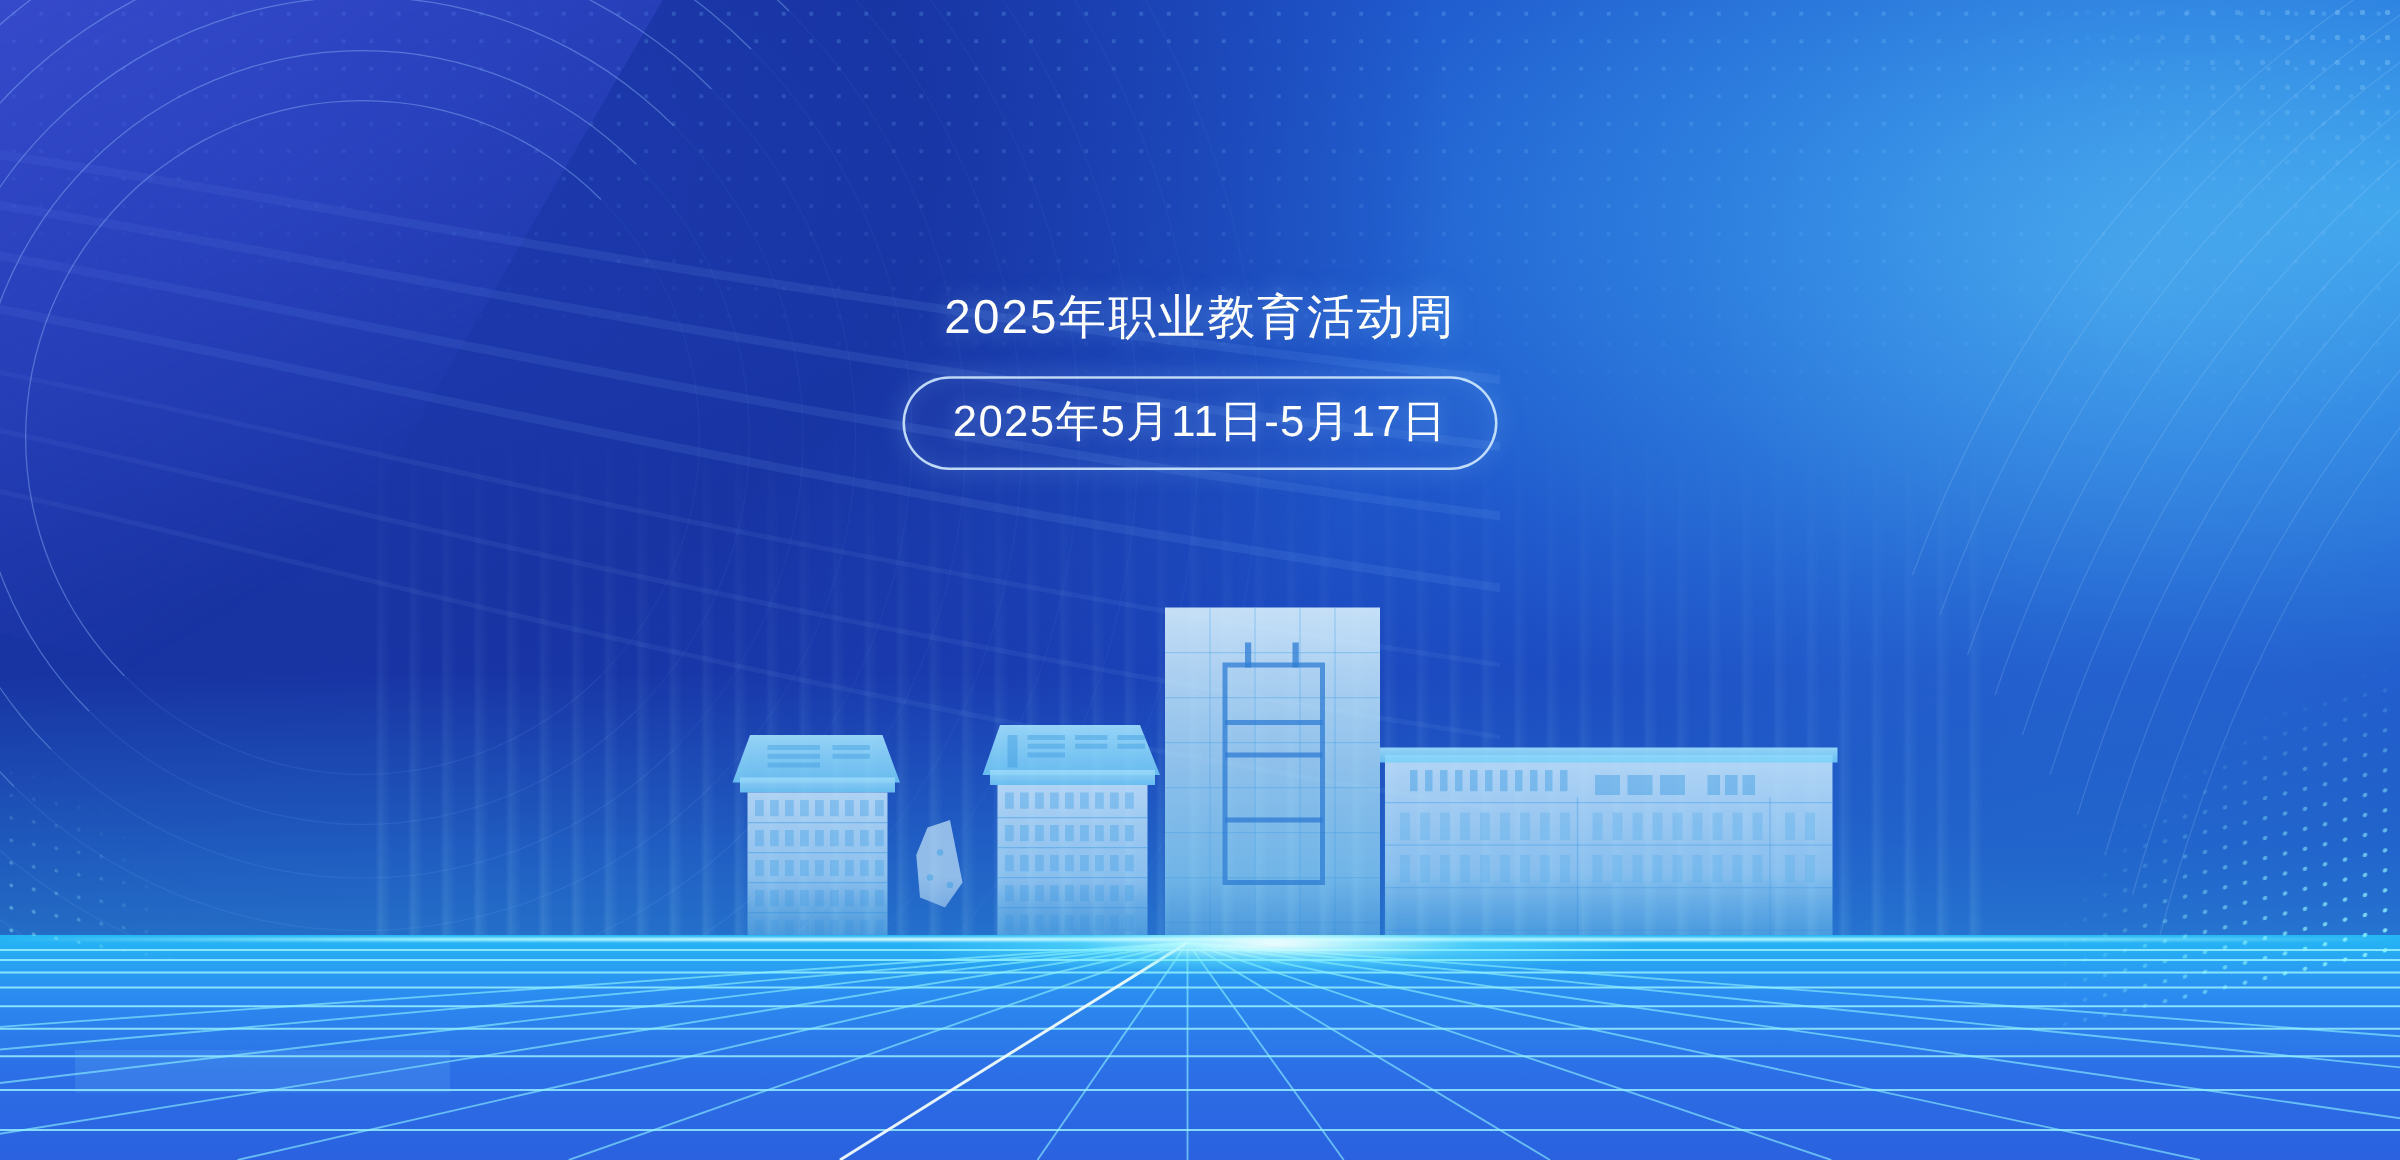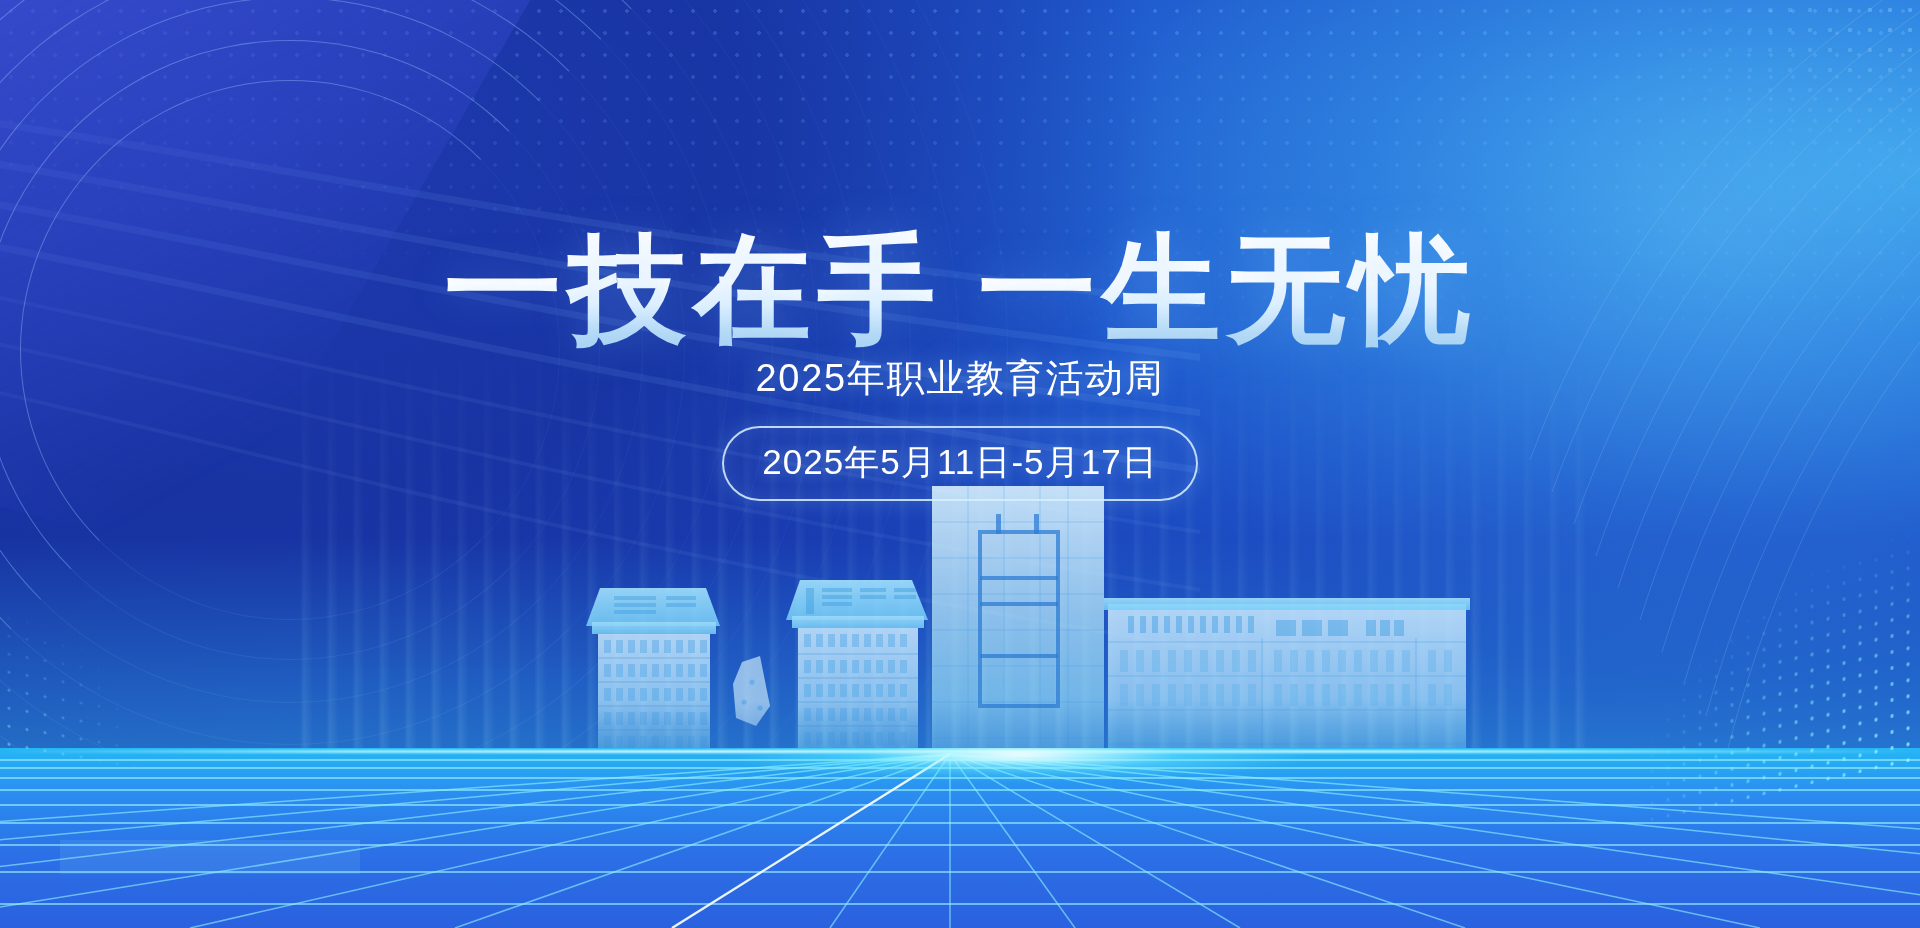--- a/index.html
+++ b/index.html
@@ -546,18 +546,17 @@
       <rect x="60" y="92" width="300" height="34" fill="#8ae0ff" fill-opacity="0.13"></rect>
     </svg>
     <div class="horizon-line"></div>
     <div class="horizon-glow"></div>
   </div>
 
   <div class="particles-r"></div>
   <div class="particles-l"></div>
 
   <div class="content">
-    <h1 class="headline">一技在手 一生无忧</h1>
     <div class="subtitle">2025年职业教育活动周</div>
     <div class="date-pill">2025年5月11日-5月17日</div>
   </div>
 
 </div>
 
 </body></html>

